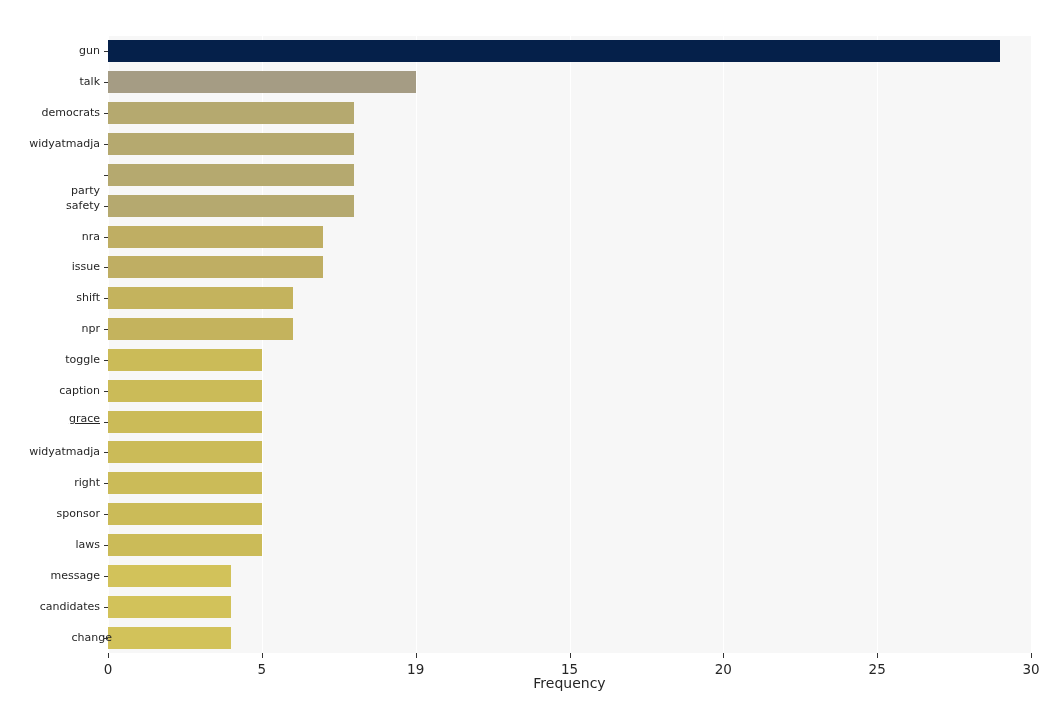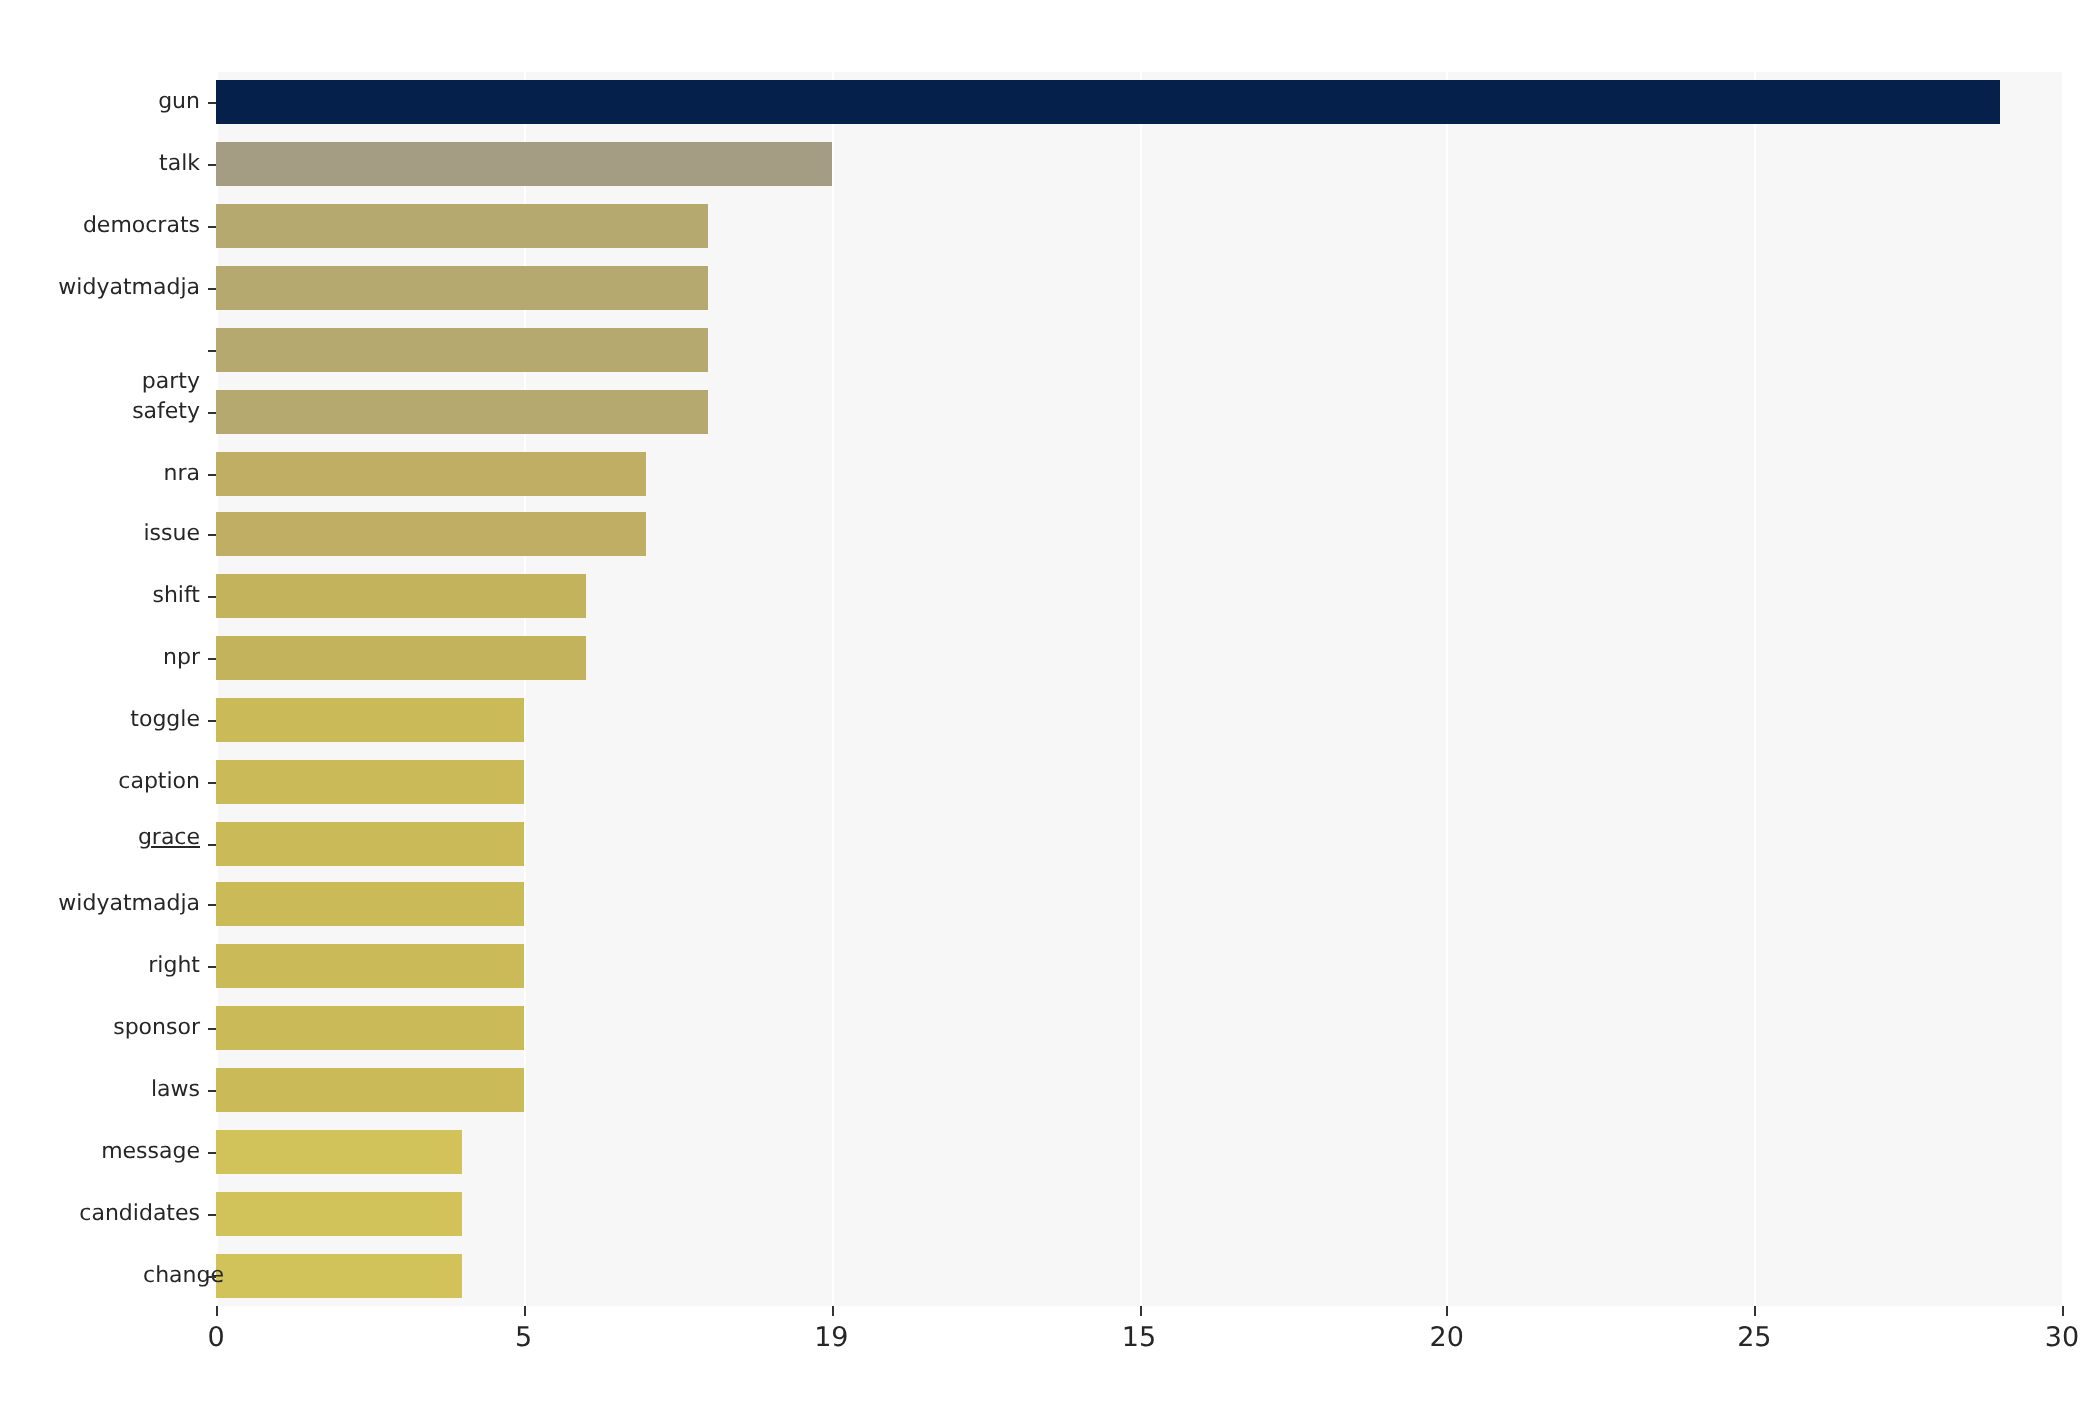--- a/index.html
+++ b/index.html
@@ -181,14 +181,15 @@
       <div class="xtickmark" style="left: 569.5px; top: 653px;"></div>
       <div class="xlabel" style="left: 569.5px; top: 661px;">15</div>
       <div class="xtickmark" style="left: 723.333px; top: 653px;"></div>
       <div class="xlabel" style="left: 723.333px; top: 661px;">20</div>
       <div class="xtickmark" style="left: 877.167px; top: 653px;"></div>
       <div class="xlabel" style="left: 877.167px; top: 661px;">25</div>
       <div class="xtickmark" style="left: 1031px; top: 653px;"></div>
       <div class="xlabel" style="left: 1031px; top: 661px;">30</div>
     </div>
 
+  <div id="x-axis-title">Frequency</div>
 
 </div>
 
 </body></html>

